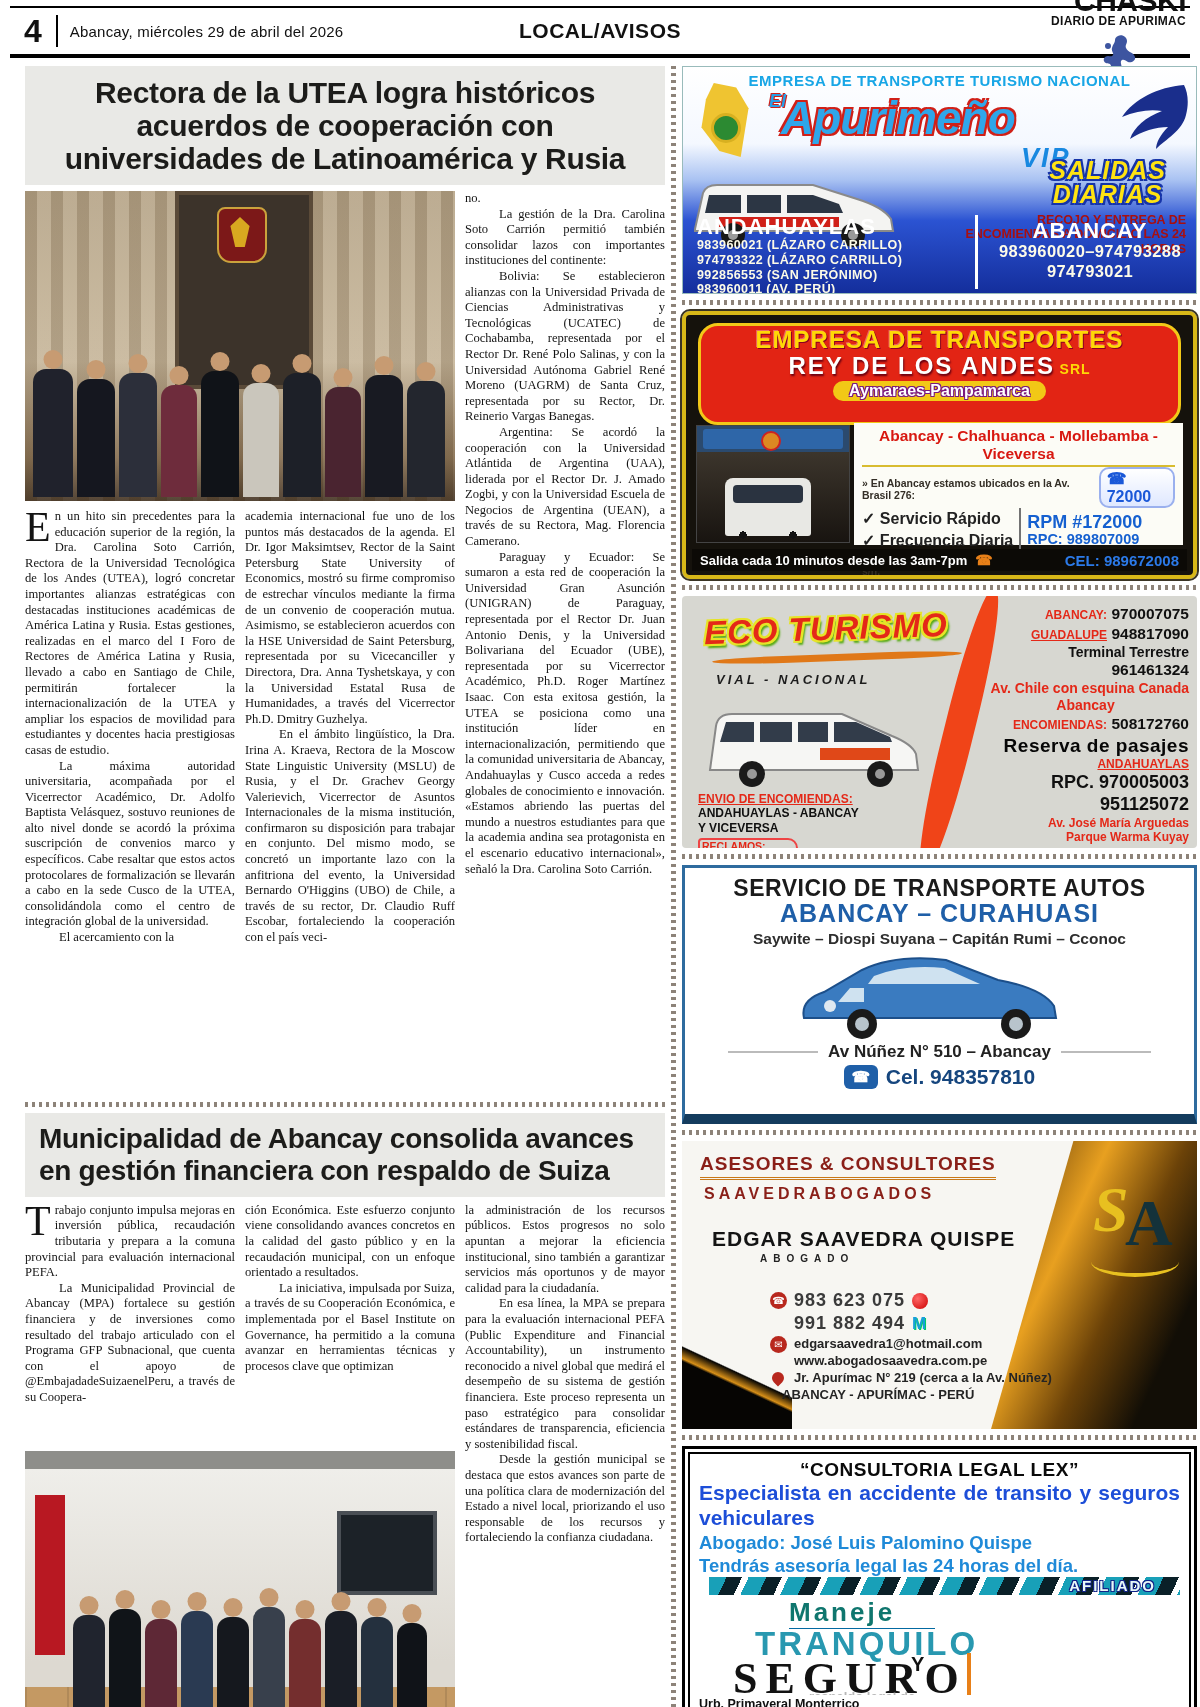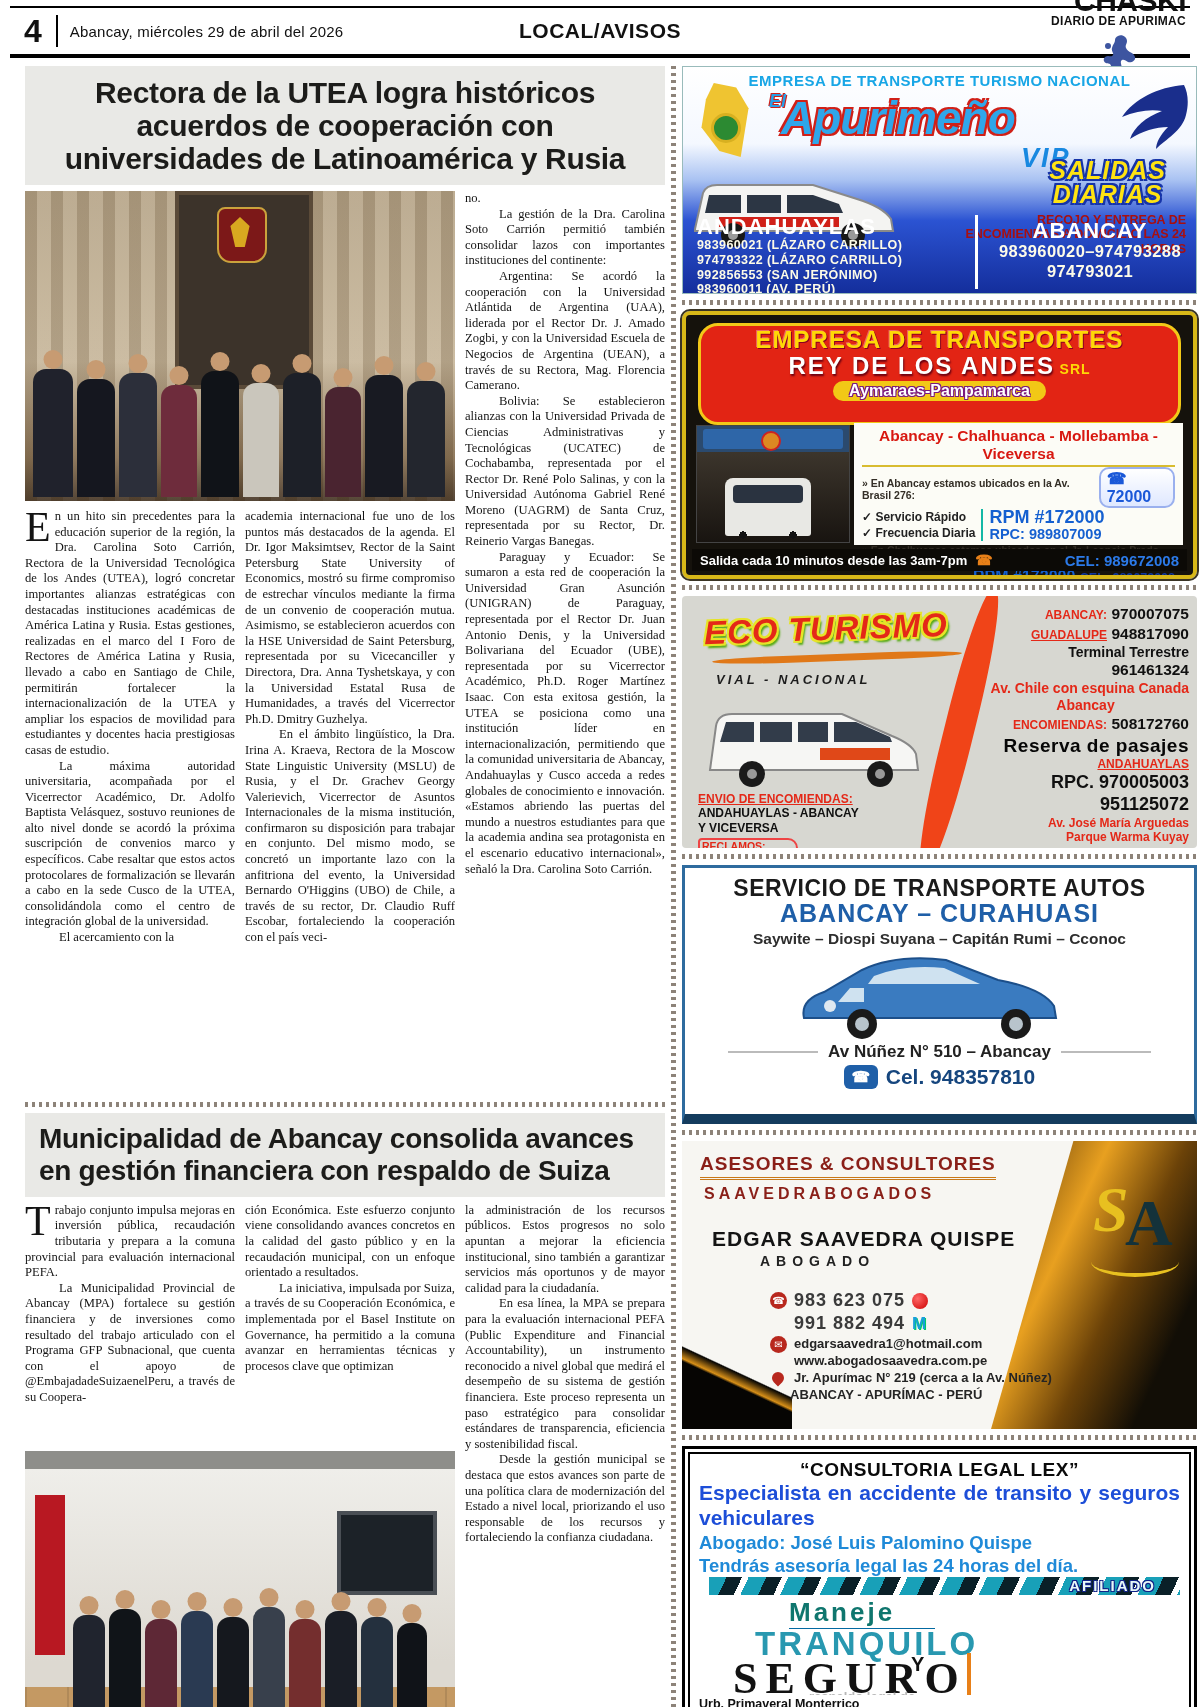--- a/index.html
+++ b/index.html
@@ -102,21 +102,21 @@
   .rey-photo{position:absolute;left:10px;top:110px;width:152px;height:116px;background:linear-gradient(180deg,#2b4a6e 0,#2b4a6e 26px,#3c352c 26px,#181410 100%);border:1px solid #444;}
   .rey-photo .sign{position:absolute;left:6px;top:3px;width:140px;height:20px;background:#2e66a8;border-radius:3px;}
   .rey-photo .sign::after{content:"";position:absolute;left:58px;top:2px;width:16px;height:16px;border-radius:50%;background:#d82;border:2px solid #c22;}
   .rey-photo .van{position:absolute;left:28px;bottom:6px;width:86px;height:58px;background:#e8e8e4;border-radius:8px 8px 3px 3px;}
   .rey-photo .van::before{content:"";position:absolute;left:8px;top:7px;width:70px;height:18px;background:#2a3340;border-radius:4px;}
   .rey-photo .van::after{content:"";position:absolute;left:10px;bottom:-4px;width:66px;height:10px;background:radial-gradient(circle 6px at 8px 5px,#111 60%,transparent 61%),radial-gradient(circle 6px at 58px 5px,#111 60%,transparent 61%);}
   .rey-panel{position:absolute;left:168px;right:10px;top:108px;bottom:30px;background:#fcfcf6;padding:4px 8px;}
   .rey-route{font-size:15.5px;font-weight:800;color:#d81810;text-align:center;border-bottom:2px solid #d8bc30;padding-bottom:2px;}
   .rey-loc{font-size:10.5px;font-weight:700;color:#332e26;margin-top:2px;}
   .rey-row{display:flex;align-items:center;gap:6px;}
-  .rey-checks{font-size:12px;font-weight:800;color:#222;line-height:1.35;border-right:2px solid #14b8a6;padding-right:6px;}
+  .rey-checks{font-size:16px;font-weight:800;color:#222;line-height:1.35;border-right:2px solid #737373;padding-right:6px;}
   .rey-rpm{font-size:18px;font-weight:800;color:#1560d0;line-height:1;}
   .rey-rpc{font-size:14.5px;font-weight:800;color:#1560d0;}
   .rey-badge{margin-left:auto;background:linear-gradient(180deg,#fff,#dfe8ff);border:2px solid #9ab0ee;border-radius:10px;padding:0 6px;font-size:16px;font-weight:800;color:#1a58d8;}
   .rey-rpm2{text-align:right;font-size:16px;font-weight:800;color:#1560d0;}
   .rey-cel2{font-size:12.5px;color:#1038a0;}
   .rey-foot{position:absolute;left:6px;right:6px;bottom:4px;height:22px;display:flex;align-items:center;background:#0c0a06;color:#fff;font-size:13px;font-weight:800;padding:0 8px;gap:8px;}
   .rey-foot .cel{color:#2c7ae8;font-size:15px;margin-left:auto;}
   .ph-ic{font-weight:700;color:#e88018;font-size:14px;}
   
   .ad-eco{height:252px;background:#d7d7d1;border-radius:4px;}
@@ -144,21 +144,21 @@
   .autos-cel{display:inline-flex;align-items:center;gap:8px;margin-top:3px;font-size:21px;font-weight:800;color:#16467e;}
   .autos-phicon{display:inline-flex;align-items:center;justify-content:center;width:34px;height:24px;border-radius:6px;background:#1f5fa8;color:#fff;font-size:15px;}
   
   .ad-sa{height:288px;background:#0b0a08;}
   .sa-gold1{position:absolute;inset:0;background:linear-gradient(115deg,transparent 55%,#8a5a10 56%,#e8a020 66%,#6b4208 78%,#120e06 90%);}
   .sa-card{position:absolute;inset:0;background:#f7f6f2;clip-path:polygon(0 0,76% 0,60% 100%,0 100%);}
   .sa-corner{position:absolute;left:0;bottom:0;width:110px;height:90px;background:linear-gradient(25deg,#060503 48%,#d89018 50%,#060503 58%,transparent 59%);}
   .sa-l1{position:absolute;left:18px;top:12px;font-size:19px;font-weight:800;color:#8a1f18;border-bottom:3px double #c87818;padding-bottom:2px;letter-spacing:1px;}
   .sa-l2{position:absolute;left:22px;top:44px;font-size:16px;font-weight:800;color:#8a1f18;letter-spacing:4px;}
   .sa-name{position:absolute;left:30px;top:86px;font-size:21px;font-weight:800;color:#141414;letter-spacing:1px;}
-  .sa-role{position:absolute;left:78px;top:112px;font-size:14px;font-weight:700;color:#222;letter-spacing:6px;}
+  .sa-role{position:absolute;left:78px;top:112px;font-size:10px;font-weight:700;color:#222;letter-spacing:6px;}
   .sa-contact{position:absolute;left:88px;top:148px;line-height:1.3;}
   .sa-row{display:flex;align-items:center;gap:7px;}
   .sa-ph{font-size:18px;font-weight:800;color:#3a3a3a;letter-spacing:1px;}
   .sa-small{font-size:13px;font-weight:700;color:#242424;}
   .sa-ic{display:inline-flex;width:17px;height:17px;border-radius:50%;background:#b8281e;color:#fff;font-size:10px;align-items:center;justify-content:center;flex:none;}
   .sa-claro{display:inline-block;width:16px;height:16px;border-radius:50%;background:radial-gradient(circle at 35% 35%,#f66,#c00);}
   .sa-mov{font-size:17px;font-weight:800;color:#18a0d8;text-shadow:1px 1px 0 #0c6;}
   .sa-pin{display:inline-block;width:12px;height:12px;border-radius:50% 50% 50% 0;background:#b8281e;transform:rotate(-45deg);margin:0 3px 0 2px;flex:none;}
   .sa-mono{position:absolute;right:14px;top:24px;width:96px;height:110px;}
   .sa-mono .s{position:absolute;left:6px;top:8px;font-family:"Liberation Serif",serif;font-size:64px;font-weight:700;color:#e8c020;font-style:italic;}
@@ -239,22 +239,22 @@
                     <p>academia internacional fue uno de los puntos más destacados de la agenda. El Dr. Igor Maksimtsev, Rector de la Saint Petersburg State University of Economics, mostró su firme compromiso de estrechar vínculos mediante la firma de un convenio de cooperación mutua. Asimismo, se establecieron acuerdos con la HSE Universidad de Saint Petersburg, representada por su Vicecanciller y Directora, Dra. Anna Tyshetskaya, y con la Universidad Estatal Rusa de Humanidades, a través del Vicerrector Ph.D. Dmitry Guzhelya.</p>
                     <p>En el ámbito lingüístico, la Dra. Irina A. Kraeva, Rectora de la Moscow State Linguistic University (MSLU) de Rusia, y el Dr. Grachev Georgy Valerievich, Vicerrector de Asuntos Internacionales de la misma institución, confirmaron su disposición para trabajar en conjunto. Del mismo modo, se concretó un importante lazo con la anfitriona del evento, la Universidad Bernardo O'Higgins (UBO) de Chile, a través de su rector, Dr. Claudio Ruff Escobar, fortaleciendo la cooperación con el país veci-</p>
                   </div>
               </div>
             </div>
           </div>
           <div class="coltext c200 h905">
             <div>
                 <p>no.</p>
                 <p>La gestión de la Dra. Carolina Soto Carrión permitió también consolidar lazos con importantes instituciones del continente:</p>
+                <p>Bolivia: Se establecieron alianzas con la Universidad Privada de Ciencias Administrativas y Tecnológicas (UCATEC) de Cochabamba, representada por el Rector Dr. René Polo Salinas, y con la Universidad Autónoma Gabriel René Moreno (UAGRM) de Santa Cruz, representada por su Rector, Dr. Reinerio Vargas Banegas.</p>
                 <p>Argentina: Se acordó la cooperación con la Universidad Atlántida de Argentina (UAA), liderada por el Rector Dr. J. Amado Zogbi, y con la Universidad Escuela de Negocios de Argentina (UEAN), a través de su Rectora, Mag. Florencia Camerano.</p>
-                <p>Bolivia: Se establecieron alianzas con la Universidad Privada de Ciencias Administrativas y Tecnológicas (UCATEC) de Cochabamba, representada por el Rector Dr. René Polo Salinas, y con la Universidad Autónoma Gabriel René Moreno (UAGRM) de Santa Cruz, representada por su Rector, Dr. Reinerio Vargas Banegas.</p>
                 <p>Paraguay y Ecuador: Se sumaron a esta red de cooperación la Universidad Gran Asunción (UNIGRAN) de Paraguay, representada por el Rector Dr. Juan Antonio Denis, y la Universidad Bolivariana del Ecuador (UBE), representada por su Vicerrector Académico, Ph.D. Roger Martínez Isaac. Con esta exitosa gestión, la UTEA se posiciona como una institución líder en internacionalización, permitiendo que la comunidad universitaria de Abancay, Andahuaylas y Cusco acceda a redes globales de conocimiento e innovación. «Estamos abriendo las puertas del mundo a nuestros estudiantes para que la academia andina sea protagonista en el escenario educativo internacional», señaló la Dra. Carolina Soto Carrión.</p>
               </div>
           </div>
         </div>
       </section>
 
       <div class="dotsep-h"></div>
 
       <section>
         <h1 class="title2">Municipalidad de Abancay consolida avances en gestión financiera con respaldo de Suiza</h1>
@@ -476,21 +476,21 @@
               <span class="sa-ic">✉</span>
             <span class="sa-small">edgarsaavedra1@hotmail.com</span>
             </div>
           <div class="sa-row" style="padding-left:24px">
               <span class="sa-small" style="font-weight:800">www.abogadosaavedra.com.pe</span>
             </div>
           <div class="sa-row">
               <span class="sa-pin"></span>
             <span class="sa-small">Jr. Apurímac N° 219 (cerca a la Av. Núñez)</span>
             </div>
-          <div class="sa-row" style="padding-left:20px">
+          <div class="sa-row" style="padding-left:12px">
               <span class="sa-small">ABANCAY - APURÍMAC - PERÚ</span>
             </div>
         </div>
         <div class="sa-mono">
           <span class="s">S</span>
           <span class="a">A</span>
         </div>
       </div>
 
       <div class="dotsep-h"></div>

